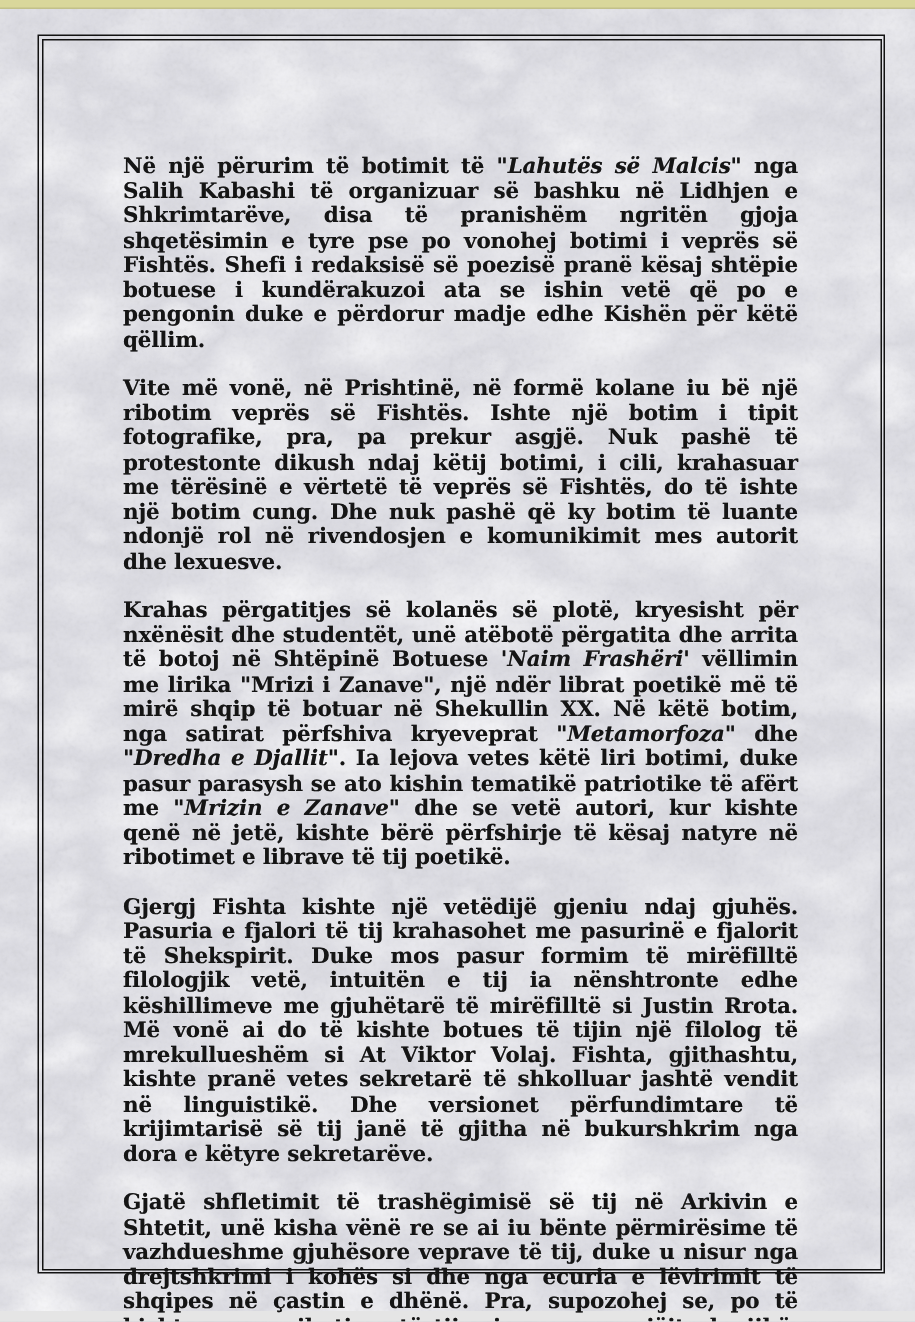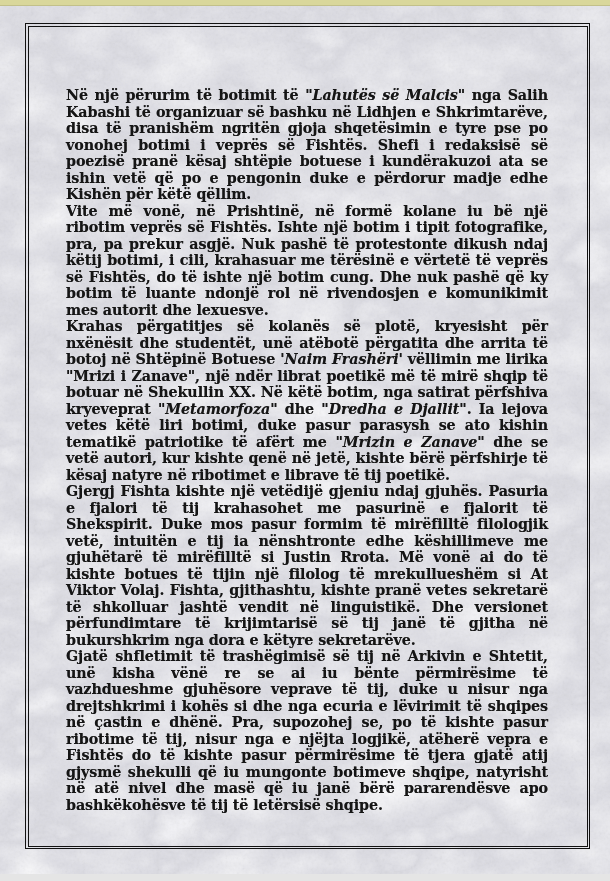--- a/index.html
+++ b/index.html
@@ -51,21 +51,21 @@
     text-align: justify;
     font-family: "DejaVu Serif", serif;
     font-weight: 700;
     font-size: 14.3px;
     line-height: 16.5px;
     letter-spacing: -0.1px;
     color: var(--text-color, #151515);
     text-shadow: 0 0 0.4px rgba(20,20,20,0.5);
   }
   .text-block p.para {
-    margin: 0;
+    margin: 16px;
     padding: 0;
   }
   .text-block .it {
     font-style: italic;
   }
 </style>
 </head>
 <body style="--paper-base: #e4e4e6; --top-strip: #d9d79b; --bottom-strip: #e5e5e5; --frame-color: #121212; --text-color: #151515;">
 
 <div class="scan-page" style="--paper-base: #e4e4e6; --top-strip: #d9d79b; --bottom-strip: #e5e5e5; --frame-color: #121212; --text-color: #151515;">

